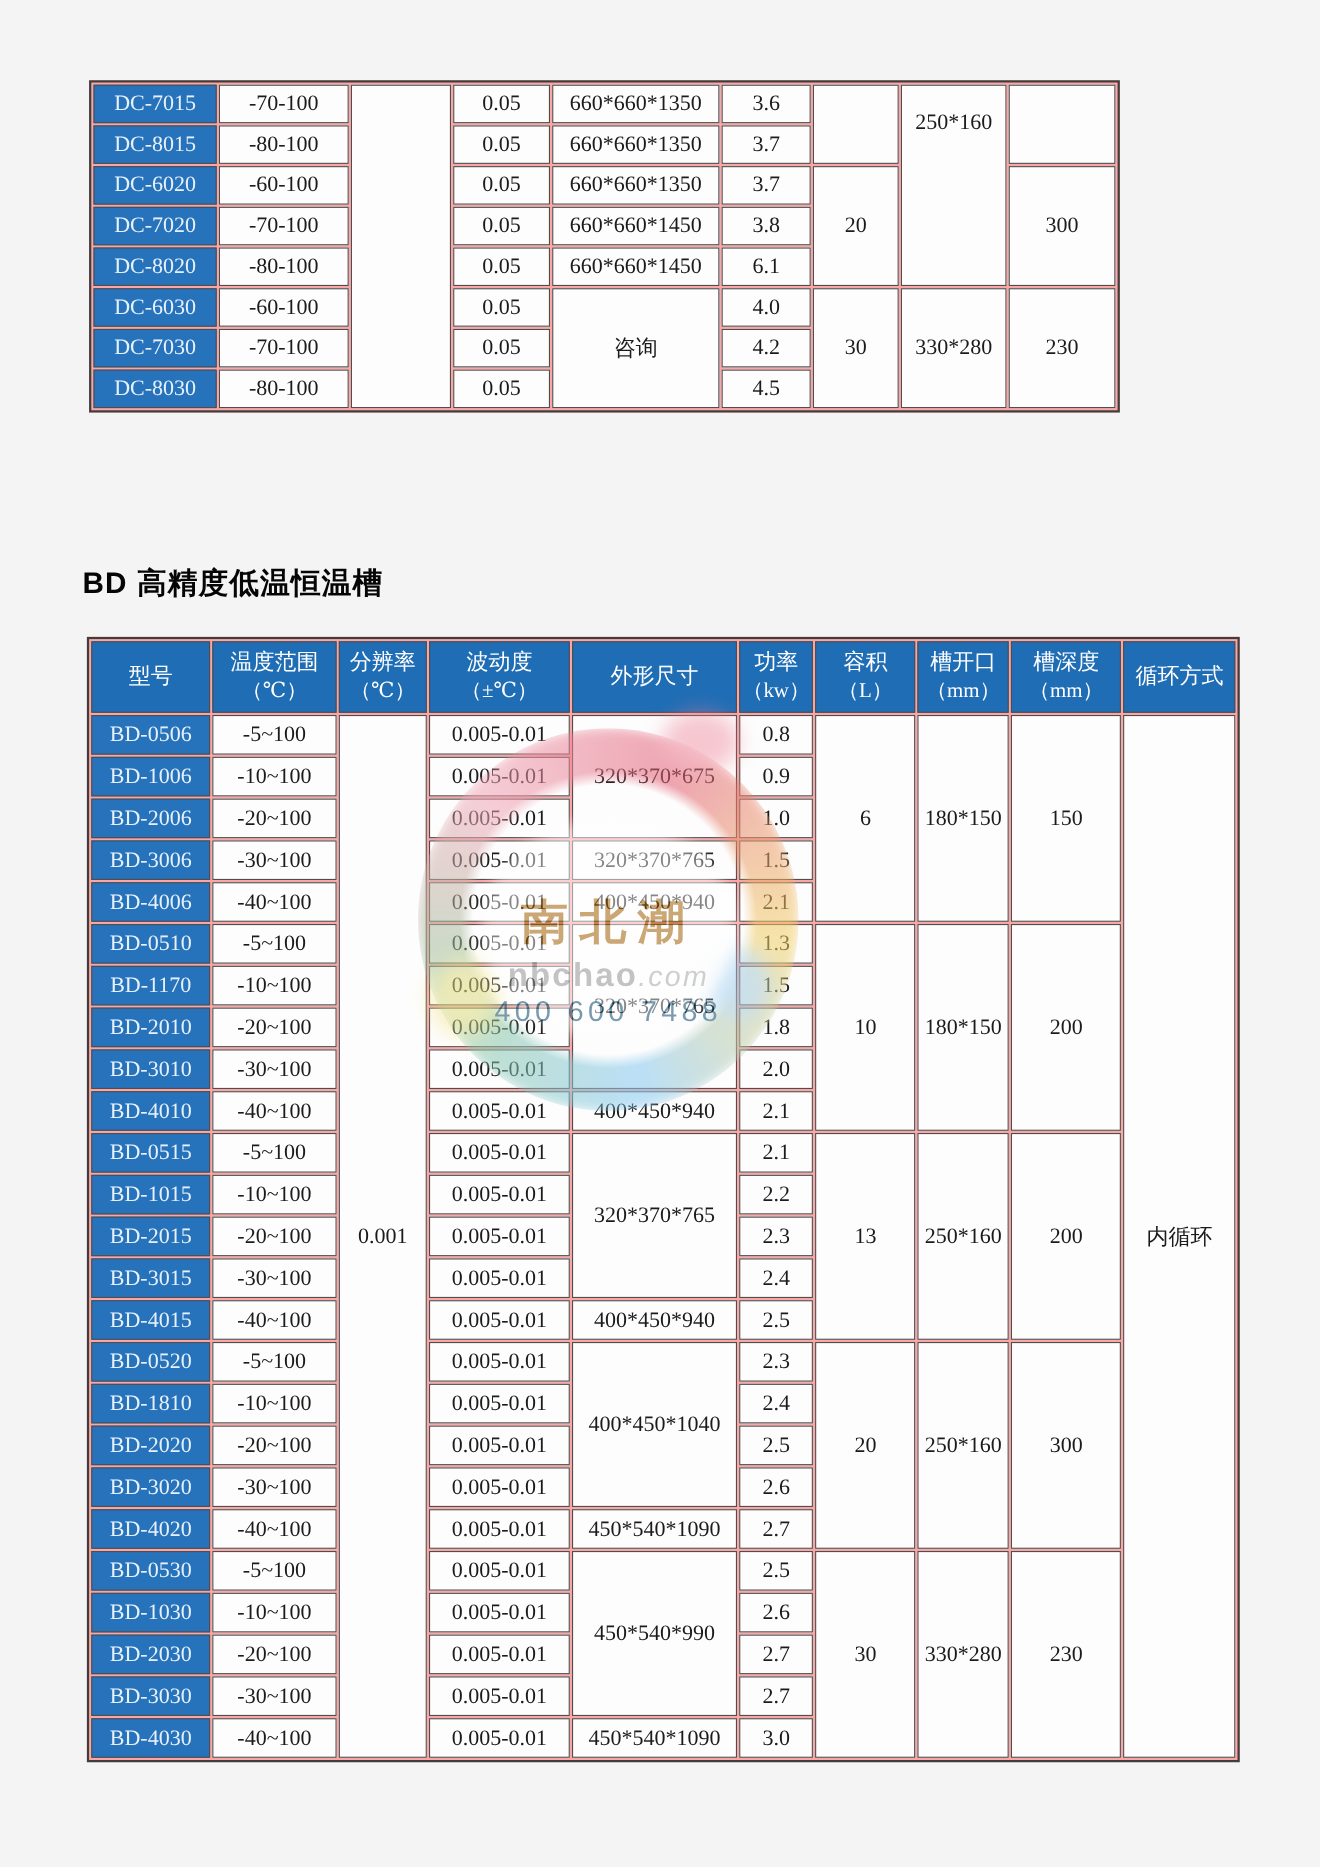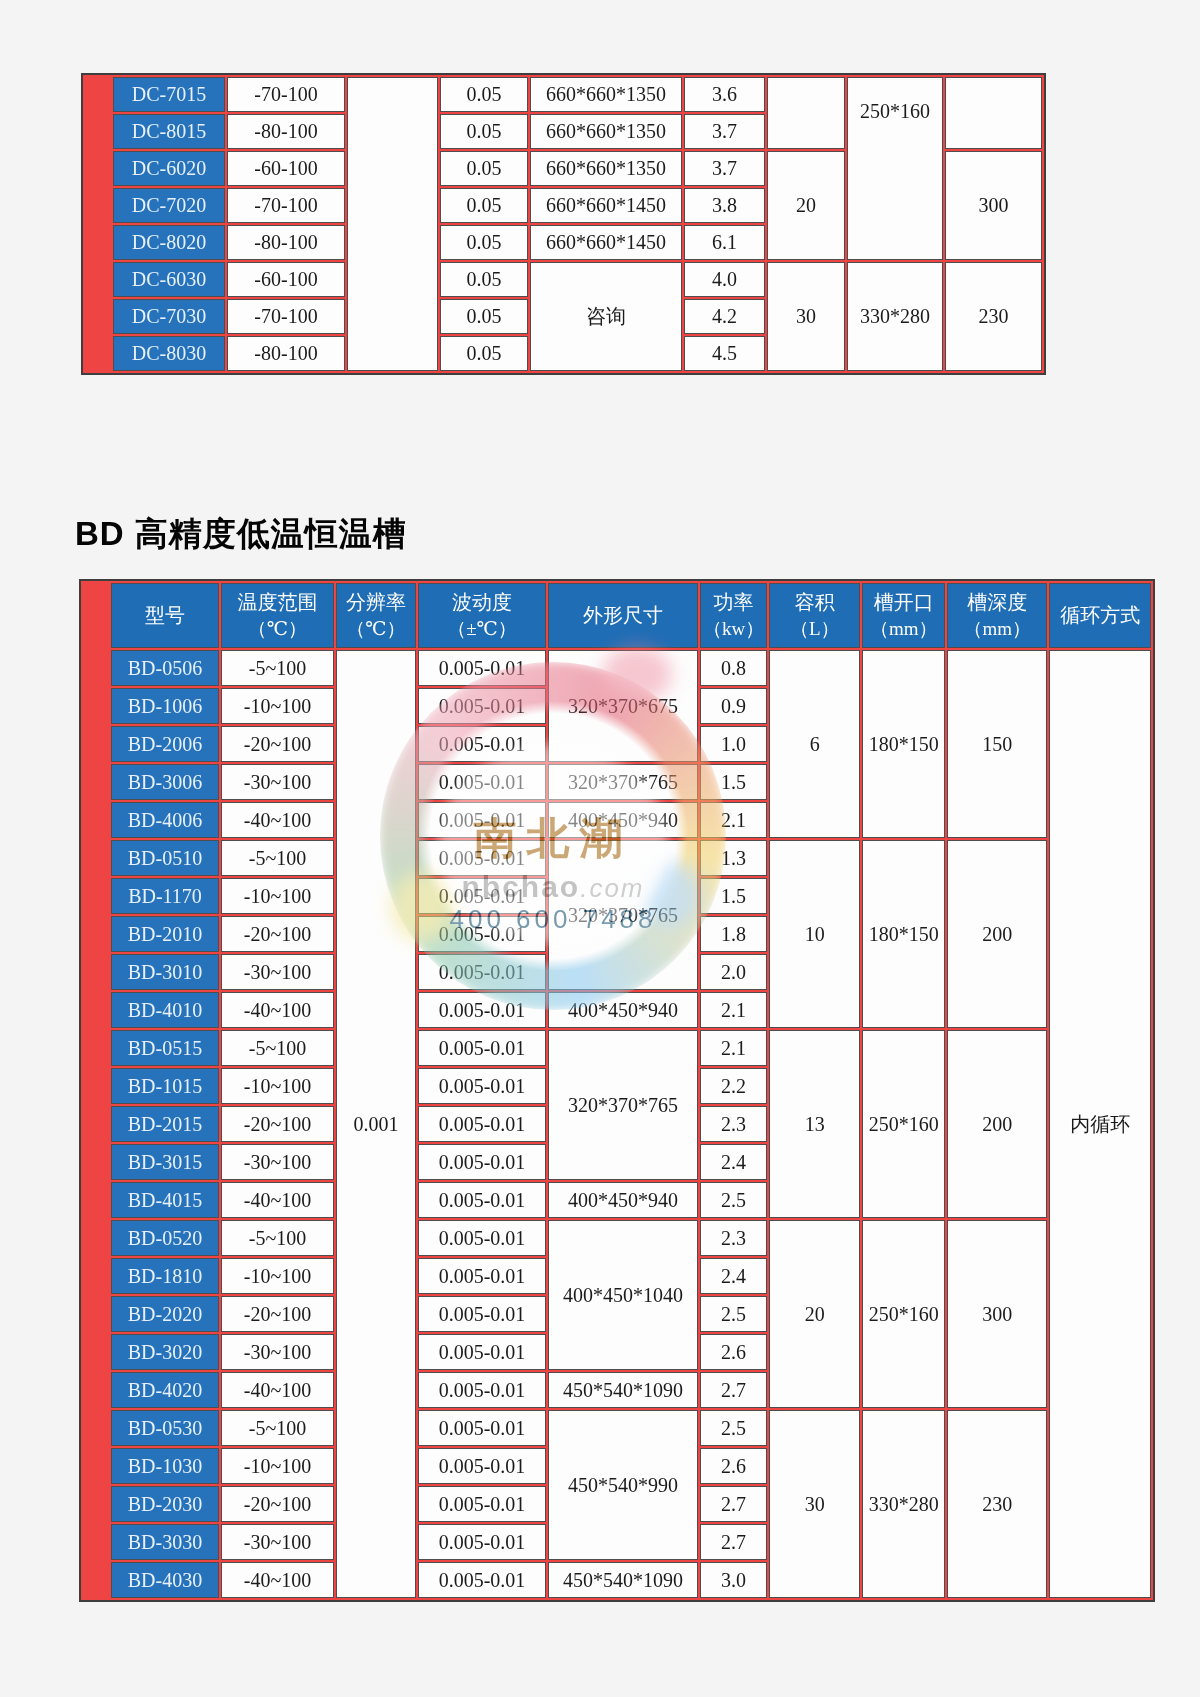--- a/index.html
+++ b/index.html
@@ -1,31 +1,31 @@
 <!DOCTYPE html>
 <html><head>
 <meta charset="utf-8">
 <style>
   html,body{margin:0;padding:0;}
   .page{position:relative;width:1200px;height:1697px;background:#f4f4f5;overflow:hidden;
         font-family:"Liberation Serif","DejaVu Serif",serif;}
   table.spec-table{position:absolute;border-collapse:separate;border-spacing:2px;
-        background:#ef4444;border:2px solid #3e3e3e;table-layout:fixed;padding-left:28px;}
+        background:#fca5a5;border:2px solid #3e3e3e;table-layout:fixed;}
   .spec-table th,.spec-table td{border:1px solid #4e4e4e;padding:0 2px;text-align:center;
         vertical-align:middle;font-size:20px;color:#1b1b1b;background:#fdfdfd;
         font-family:"Liberation Serif","DejaVu Serif",serif;overflow:hidden;}
   .spec-table th{background:#1f6db5;color:#ffffff;font-weight:normal;height:63px;line-height:1.35;}
   .spec-table th .sub{display:block;font-size:19px;}
   #dc-table td{height:33px;}
   #bd-table td{height:34px;}
   td.m{background:#2673bb;color:#e8f1fb;}
   td.e{background:#fdfdfd;}
   td.top{vertical-align:top;padding-top:22px;}
   .bd-title{position:absolute;left:75px;top:512px;margin:0;font-family:"Liberation Sans","DejaVu Sans",sans-serif;
-        font-weight:bold;font-size:33px;color:#050505;letter-spacing:1px;}
+        font-weight:bold;font-size:27px;color:#050505;letter-spacing:1px;}
   
   .wm{position:absolute;left:372px;top:652px;width:362px;height:368px;z-index:5;
       pointer-events:none;opacity:.55;}
   .wm-ring{position:absolute;left:8px;top:10px;right:8px;bottom:10px;border-radius:50%;
       background:conic-gradient(from 25deg,#e25d73,#f2d065,#86c8f2,#8cc795,#f0a7b8,#e25d73);
       -webkit-mask:radial-gradient(circle,transparent 50%,#000 55% 84%,transparent 89%);
       mask:radial-gradient(circle,transparent 50%,#000 55% 84%,transparent 89%);
       filter:blur(5px);}
   .wm-splash{position:absolute;border-radius:50%;filter:blur(9px);}
   .wm-white{position:absolute;left:66px;top:92px;width:230px;height:200px;border-radius:50%;

